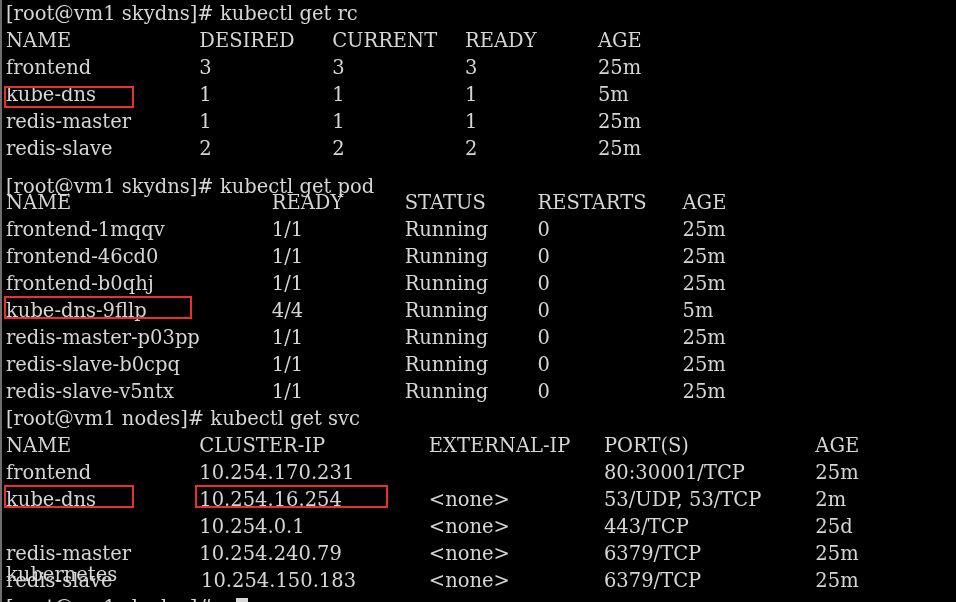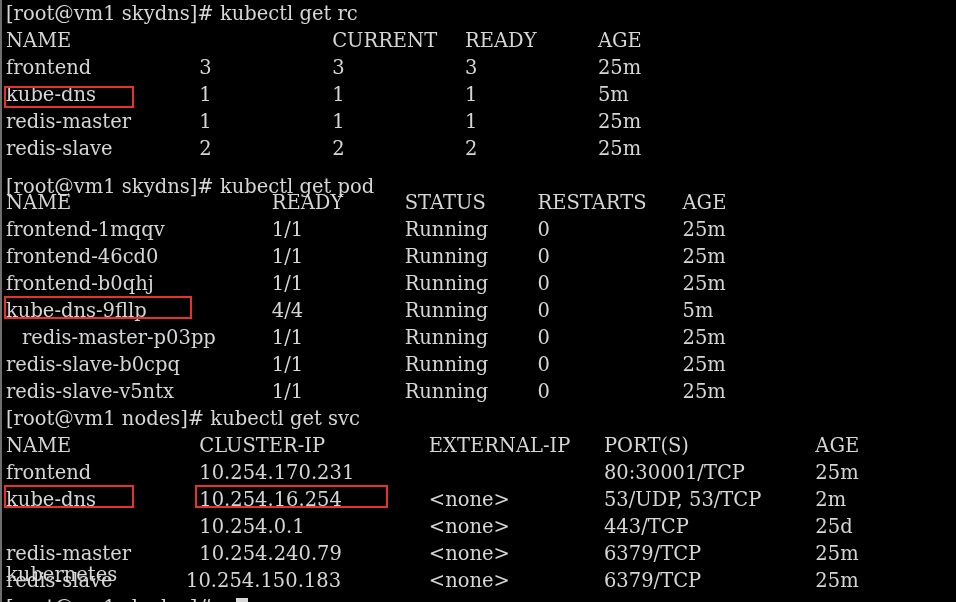--- a/index.html
+++ b/index.html
@@ -59,40 +59,40 @@
     background: #d6d6d6;
     top: 4px;
   }
 </style>
 </head>
 <body>
 
 <div id="terminal">
   <div class="screen" id="screen">
       <div class="line prompt-line"><span class="seg" style="left: 0px;">[root@vm1 skydns]# kubectl get rc</span></div>
-      <div class="line"><span class="seg" style="left: 0px;">NAME</span><span class="seg" style="left: 326.16px;">CURRENT</span><span class="seg" style="left: 459.04px;">READY</span><span class="seg" style="left: 591.92px;">AGE</span></div>
+      <div class="line"><span class="seg" style="left: 0px;">NAME</span><span class="seg" style="left: 193.28px;">DESIRED</span><span class="seg" style="left: 326.16px;">CURRENT</span><span class="seg" style="left: 459.04px;">READY</span><span class="seg" style="left: 591.92px;">AGE</span></div>
       <div class="line"><span class="seg" style="left: 0px;">frontend</span><span class="seg" style="left: 193.28px;">3</span><span class="seg" style="left: 326.16px;">3</span><span class="seg" style="left: 459.04px;">3</span><span class="seg" style="left: 591.92px;">25m</span></div>
       <div class="line"><span class="seg" style="left: 0px;">kube-dns</span><span class="seg" style="left: 193.28px;">1</span><span class="seg" style="left: 326.16px;">1</span><span class="seg" style="left: 459.04px;">1</span><span class="seg" style="left: 591.92px;">5m</span></div>
       <div class="line"><span class="seg" style="left: 0px;">redis-master</span><span class="seg" style="left: 193.28px;">1</span><span class="seg" style="left: 326.16px;">1</span><span class="seg" style="left: 459.04px;">1</span><span class="seg" style="left: 591.92px;">25m</span></div>
       <div class="line"><span class="seg" style="left: 0px;">redis-slave</span><span class="seg" style="left: 193.28px;">2</span><span class="seg" style="left: 326.16px;">2</span><span class="seg" style="left: 459.04px;">2</span><span class="seg" style="left: 591.92px;">25m</span></div>
       <div class="line prompt-line"><span class="seg" style="left: 0px; margin-top: 11px;">[root@vm1 skydns]# kubectl get pod</span></div>
       <div class="line"><span class="seg" style="left: 0px;">NAME</span><span class="seg" style="left: 265.76px;">READY</span><span class="seg" style="left: 398.64px;">STATUS</span><span class="seg" style="left: 531.52px;">RESTARTS</span><span class="seg" style="left: 676.48px;">AGE</span></div>
       <div class="line"><span class="seg" style="left: 0px;">frontend-1mqqv</span><span class="seg" style="left: 265.76px;">1/1</span><span class="seg" style="left: 398.64px;">Running</span><span class="seg" style="left: 531.52px;">0</span><span class="seg" style="left: 676.48px;">25m</span></div>
       <div class="line"><span class="seg" style="left: 0px;">frontend-46cd0</span><span class="seg" style="left: 265.76px;">1/1</span><span class="seg" style="left: 398.64px;">Running</span><span class="seg" style="left: 531.52px;">0</span><span class="seg" style="left: 676.48px;">25m</span></div>
       <div class="line"><span class="seg" style="left: 0px;">frontend-b0qhj</span><span class="seg" style="left: 265.76px;">1/1</span><span class="seg" style="left: 398.64px;">Running</span><span class="seg" style="left: 531.52px;">0</span><span class="seg" style="left: 676.48px;">25m</span></div>
       <div class="line"><span class="seg" style="left: 0px;">kube-dns-9fllp</span><span class="seg" style="left: 265.76px;">4/4</span><span class="seg" style="left: 398.64px;">Running</span><span class="seg" style="left: 531.52px;">0</span><span class="seg" style="left: 676.48px;">5m</span></div>
-      <div class="line"><span class="seg" style="left: 16px;">redis-master-p03pp</span><span class="seg" style="left: 265.76px;">1/1</span><span class="seg" style="left: 398.64px;">Running</span><span class="seg" style="left: 531.52px;">0</span><span class="seg" style="left: 676.48px;">25m</span></div>
+      <div class="line"><span class="seg" style="left: 0px;">redis-master-p03pp</span><span class="seg" style="left: 265.76px;">1/1</span><span class="seg" style="left: 398.64px;">Running</span><span class="seg" style="left: 531.52px;">0</span><span class="seg" style="left: 676.48px;">25m</span></div>
       <div class="line"><span class="seg" style="left: 0px;">redis-slave-b0cpq</span><span class="seg" style="left: 265.76px;">1/1</span><span class="seg" style="left: 398.64px;">Running</span><span class="seg" style="left: 531.52px;">0</span><span class="seg" style="left: 676.48px;">25m</span></div>
       <div class="line"><span class="seg" style="left: 0px;">redis-slave-v5ntx</span><span class="seg" style="left: 265.76px;">1/1</span><span class="seg" style="left: 398.64px;">Running</span><span class="seg" style="left: 531.52px;">0</span><span class="seg" style="left: 676.48px;">25m</span></div>
       <div class="line prompt-line"><span class="seg" style="left: 0px;">[root@vm1 nodes]# kubectl get svc</span></div>
       <div class="line"><span class="seg" style="left: 0px;">NAME</span><span class="seg" style="left: 193.28px;">CLUSTER-IP</span><span class="seg" style="left: 422.8px;">EXTERNAL-IP</span><span class="seg" style="left: 597.96px;">PORT(S)</span><span class="seg" style="left: 809.36px;">AGE</span></div>
       <div class="line"><span class="seg" style="left: 0px;">frontend</span><span class="seg" style="left: 193.28px;">10.254.170.231</span><span class="seg" style="left: 597.96px;">80:30001/TCP</span><span class="seg" style="left: 809.36px;">25m</span></div>
       <div class="line"><span class="seg" style="left: 0px;">kube-dns</span><span class="seg" style="left: 193.28px;">10.254.16.254</span><span class="seg" style="left: 422.8px;">&lt;none&gt;</span><span class="seg" style="left: 597.96px;">53/UDP, 53/TCP</span><span class="seg" style="left: 809.36px;">2m</span></div>
       <div class="line"><span class="seg" style="left: 0px; margin-top: 48px;">kubernetes</span><span class="seg" style="left: 193.28px;">10.254.0.1</span><span class="seg" style="left: 422.8px;">&lt;none&gt;</span><span class="seg" style="left: 597.96px;">443/TCP</span><span class="seg" style="left: 809.36px;">25d</span></div>
       <div class="line"><span class="seg" style="left: 0px;">redis-master</span><span class="seg" style="left: 193.28px;">10.254.240.79</span><span class="seg" style="left: 422.8px;">&lt;none&gt;</span><span class="seg" style="left: 597.96px;">6379/TCP</span><span class="seg" style="left: 809.36px;">25m</span></div>
-      <div class="line"><span class="seg" style="left: 0px;">redis-slave</span><span class="seg" style="left: 180px;">10.254.150.183</span><span class="seg" style="left: 422.8px;">&lt;none&gt;</span><span class="seg" style="left: 597.96px;">6379/TCP</span><span class="seg" style="left: 809.36px;">25m</span></div>
+      <div class="line"><span class="seg" style="left: 0px;">redis-slave</span><span class="seg" style="left: 195px;">10.254.150.183</span><span class="seg" style="left: 422.8px;">&lt;none&gt;</span><span class="seg" style="left: 597.96px;">6379/TCP</span><span class="seg" style="left: 809.36px;">25m</span></div>
       <div class="line prompt-line"><span class="seg" style="left: 0px;">[root@vm1 skydns]# </span><span class="cursor" style="left: 229.52px;"></span></div>
     </div>
 <div class="hl" style="left: 2px; top: 86px; width: 130px; height: 22px; border-color: rgb(232, 49, 43);"></div>
     <div class="hl" style="left: 2px; top: 296px; width: 188px; height: 23px; border-color: rgb(232, 49, 43);"></div>
     <div class="hl" style="left: 2px; top: 485px; width: 130px; height: 23px; border-color: rgb(232, 49, 43);"></div>
     <div class="hl" style="left: 193px; top: 485px; width: 193px; height: 23px; border-color: rgb(232, 49, 43);"></div>
   </div>
 
 </body></html>

